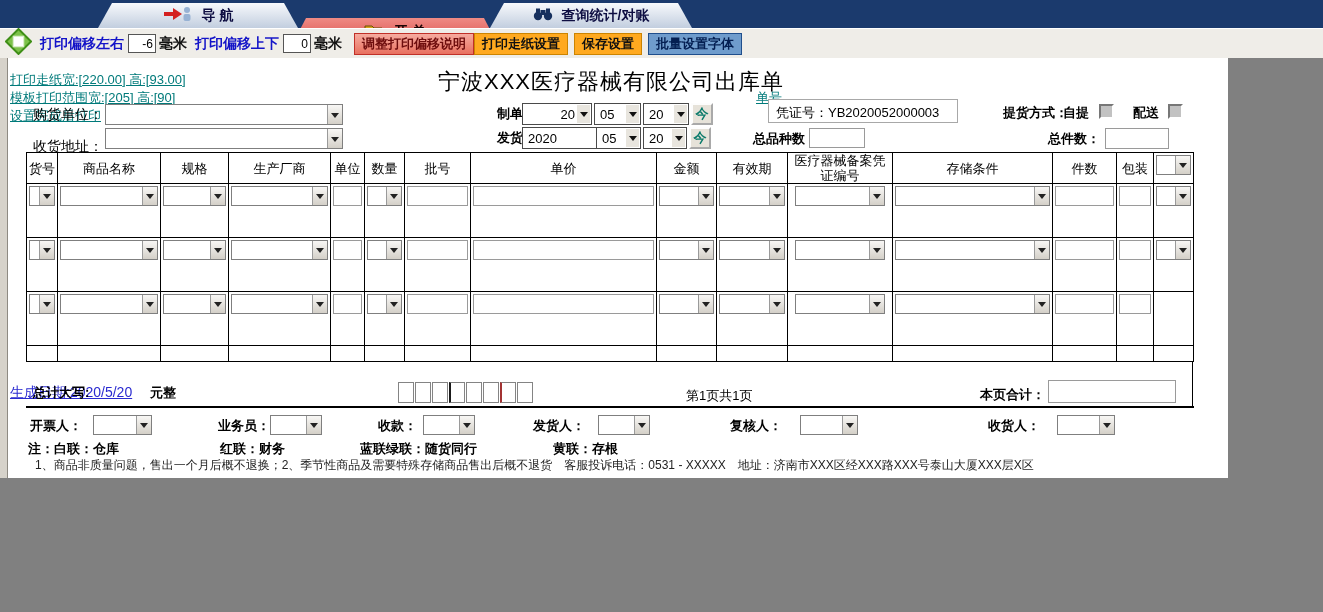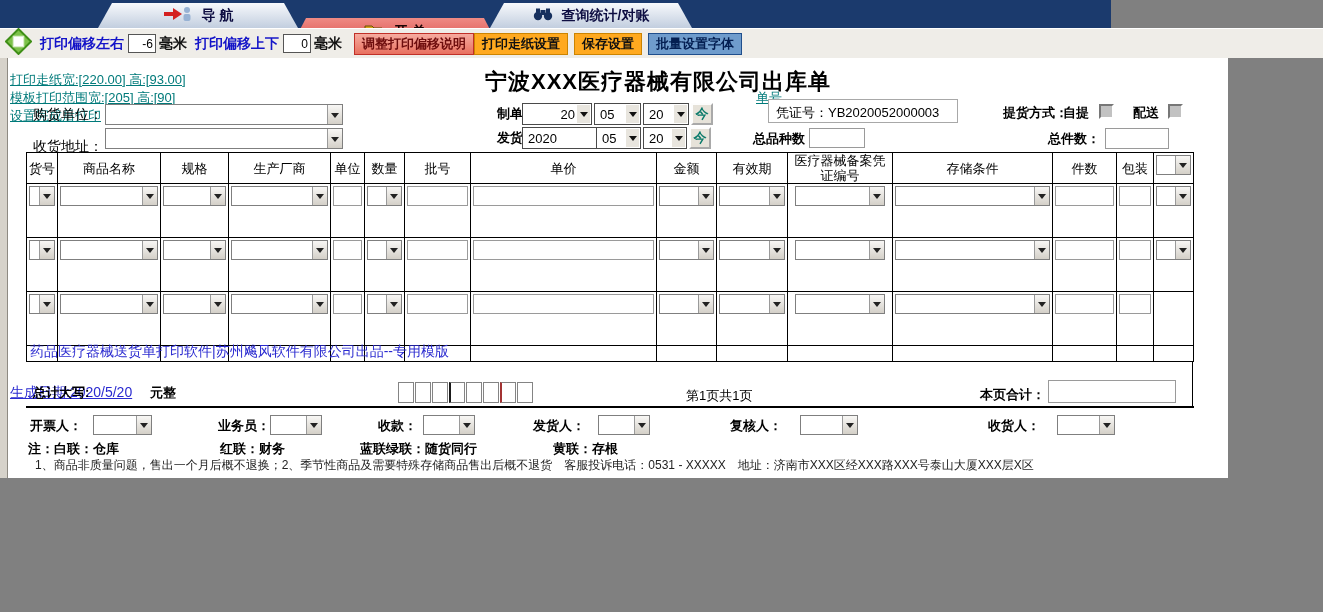--- a/index.html
+++ b/index.html
@@ -1,19 +1,19 @@
 <!DOCTYPE html>
 <html><head>
 <meta charset="utf-8">
 <style>
   *{box-sizing:border-box;margin:0;padding:0}
   body{font-family:"Liberation Sans","DejaVu Sans",sans-serif;background:#555}
   .screen{position:relative;width:1323px;height:612px;background:#808080;overflow:hidden}
   
-  .tabbar{position:absolute;left:0;top:0;width:1111px;height:28px;background:#1b3a6d}
+  .tabbar{position:absolute;left:0;top:0;width:1323px;height:28px;background:#1b3a6d}
   .tab{position:absolute;top:3px;height:25px;clip-path:polygon(14px 0,calc(100% - 14px) 0,100% 100%,0 100%);
        display:flex;align-items:center;justify-content:center;gap:9px;font-weight:bold;font-size:14px;cursor:default}
   .tab.inactive{background:linear-gradient(#f7f9fc,#c2cedf);color:#0e0e42}
   .tab.active{top:18px;height:27px;background:linear-gradient(#ef8a84,#d9504c);color:#1c0404}
   
   .toolbar{position:absolute;left:0;top:28px;width:1323px;height:30px;background:#efedе8;background:#efede8;
            border-top:1px solid #fff;display:flex;align-items:center}
   .tb-label{color:#1414c8;font-weight:bold;font-size:14px}
   .tb-input{width:28px;height:19px;border:1px solid #555;font-size:12px;text-align:right;padding:0 2px;background:#fff}
   .mm{font-weight:bold;font-size:14px;color:#111}
@@ -21,21 +21,21 @@
   .tbtn.red{background:linear-gradient(#f6ab9f,#e8705f);border:1px solid #c03028;color:#6e0d0d}
   .tbtn.orange{background:#ffa91f;border:1px solid #cc8400;color:#111}
   .tbtn.blue{background:#6f9ccc;border:1px solid #1f4e8c;color:#041f52}
   
   .lstrip{position:absolute;left:0;top:58px;width:8px;height:420px;background:#d6d2ca;border-right:1px solid #8e8a82}
   .page{position:absolute;left:8px;top:58px;width:1220px;height:420px;background:#fff;font-size:13px;color:#000}
   .tlink{position:absolute;color:#007a7a;font-size:13px;text-decoration:underline;white-space:nowrap}
   .blink{position:absolute;color:#2a2ad0;font-size:14px;white-space:nowrap}
   .lbl{position:absolute;font-weight:bold;font-size:13px;white-space:nowrap}
   .lbl14{position:absolute;font-weight:normal;font-size:14px;white-space:nowrap}
-  .title{position:absolute;left:430px;top:9px;width:440px;text-align:center;font-size:22px;font-weight:bold;letter-spacing:1px;white-space:nowrap}
+  .title{position:absolute;left:430px;top:9px;width:440px;font-size:22px;font-weight:normal;letter-spacing:1px;white-space:nowrap}
   
   .combo{height:20px;background:#fff;border:1px solid #7f7f7f;position:relative}
   .combo .arr{position:absolute;right:0;top:0;bottom:0;width:15px;background:linear-gradient(#f8f7f5,#d4d0c8);
               border-left:1px solid #9a9a9a;display:flex;align-items:center;justify-content:center}
   .combo .arr::after{content:"";border:4px solid transparent;border-top:5px solid #222;margin-top:5px}
   .acombo{position:absolute}
   
   .dcombo{position:absolute;height:22px;background:#fff;border:1px solid #4a4a4a;font-size:13px;
           display:flex;align-items:center;padding:0 16px 0 5px}
   .dcombo .arr{position:absolute;right:1px;top:1px;bottom:1px;width:13px;background:#e8e5de;
@@ -383,21 +383,20 @@
         <div></div>
       <div></div>
         <div></div>
         <div></div>
         <div></div>
         <div></div>
         <div></div>
         <div></div>
     </div>
 
-    <a class="blink" style="left:22px;top:285px;z-index:5">药品医疗器械送货单打印软件|苏州飚风软件有限公司出品--专用模版</a>
 
     <a class="blink" style="left:2px;top:326px;text-decoration:underline;z-index:1">生成日期:2020/5/20</a>
     <span class="lbl" style="left:25px;top:326px;z-index:2">总计大写:</span>
     <span class="lbl" style="left:142px;top:326px;z-index:2">元整</span>
 
     <div class="pgrow">
       <div></div>
         <div></div>
       <div></div>
         <div></div>

